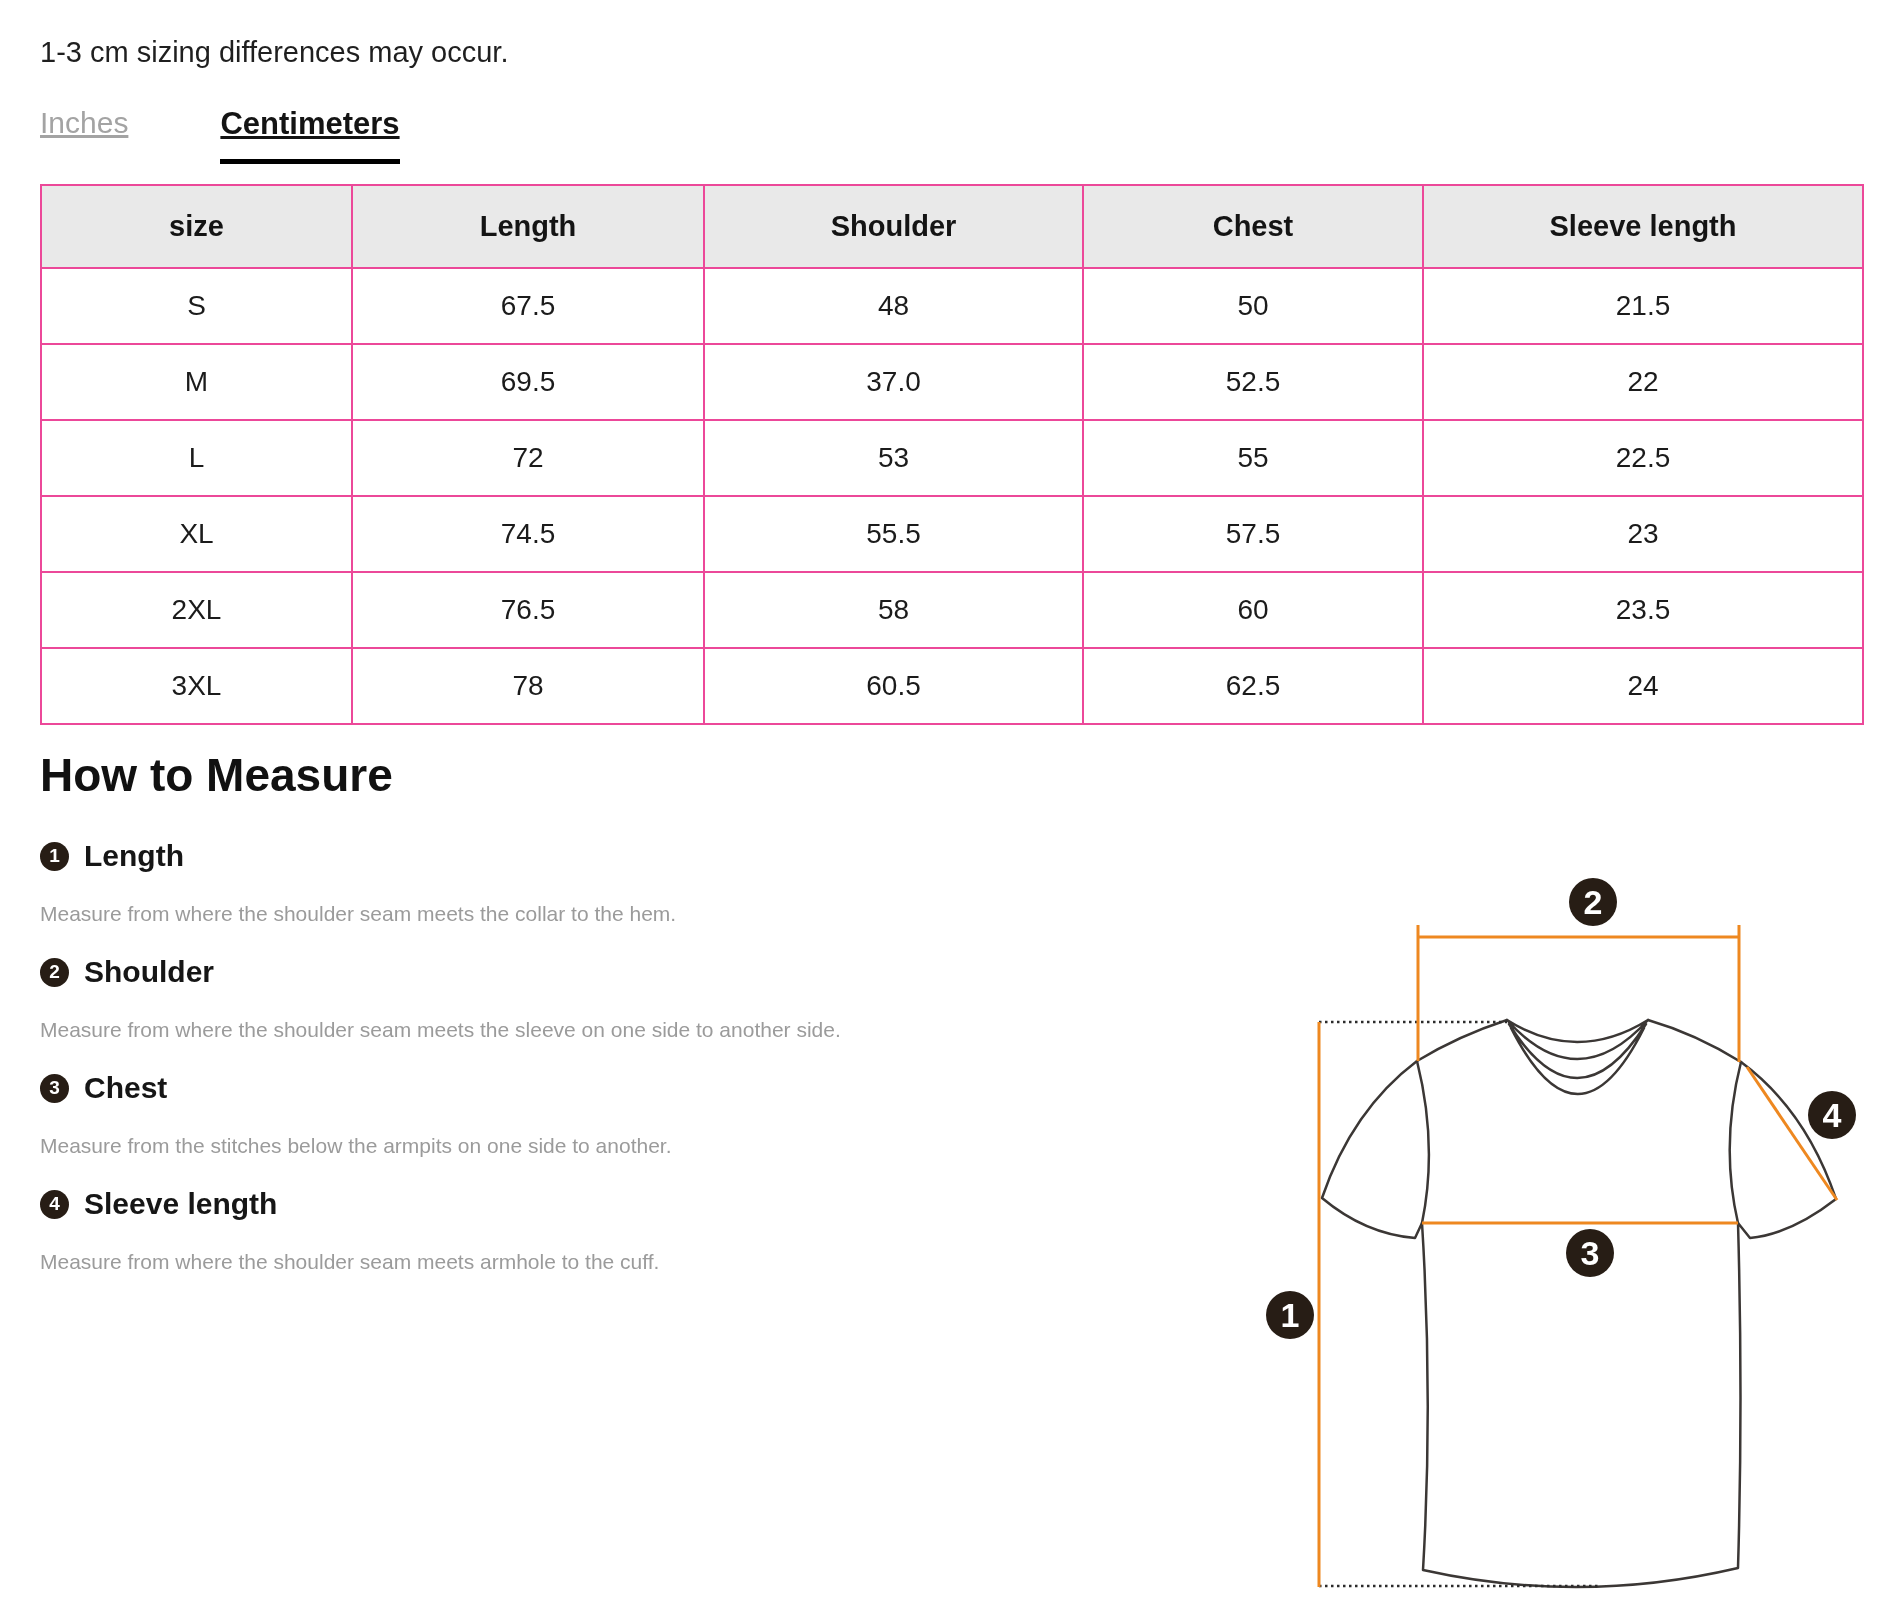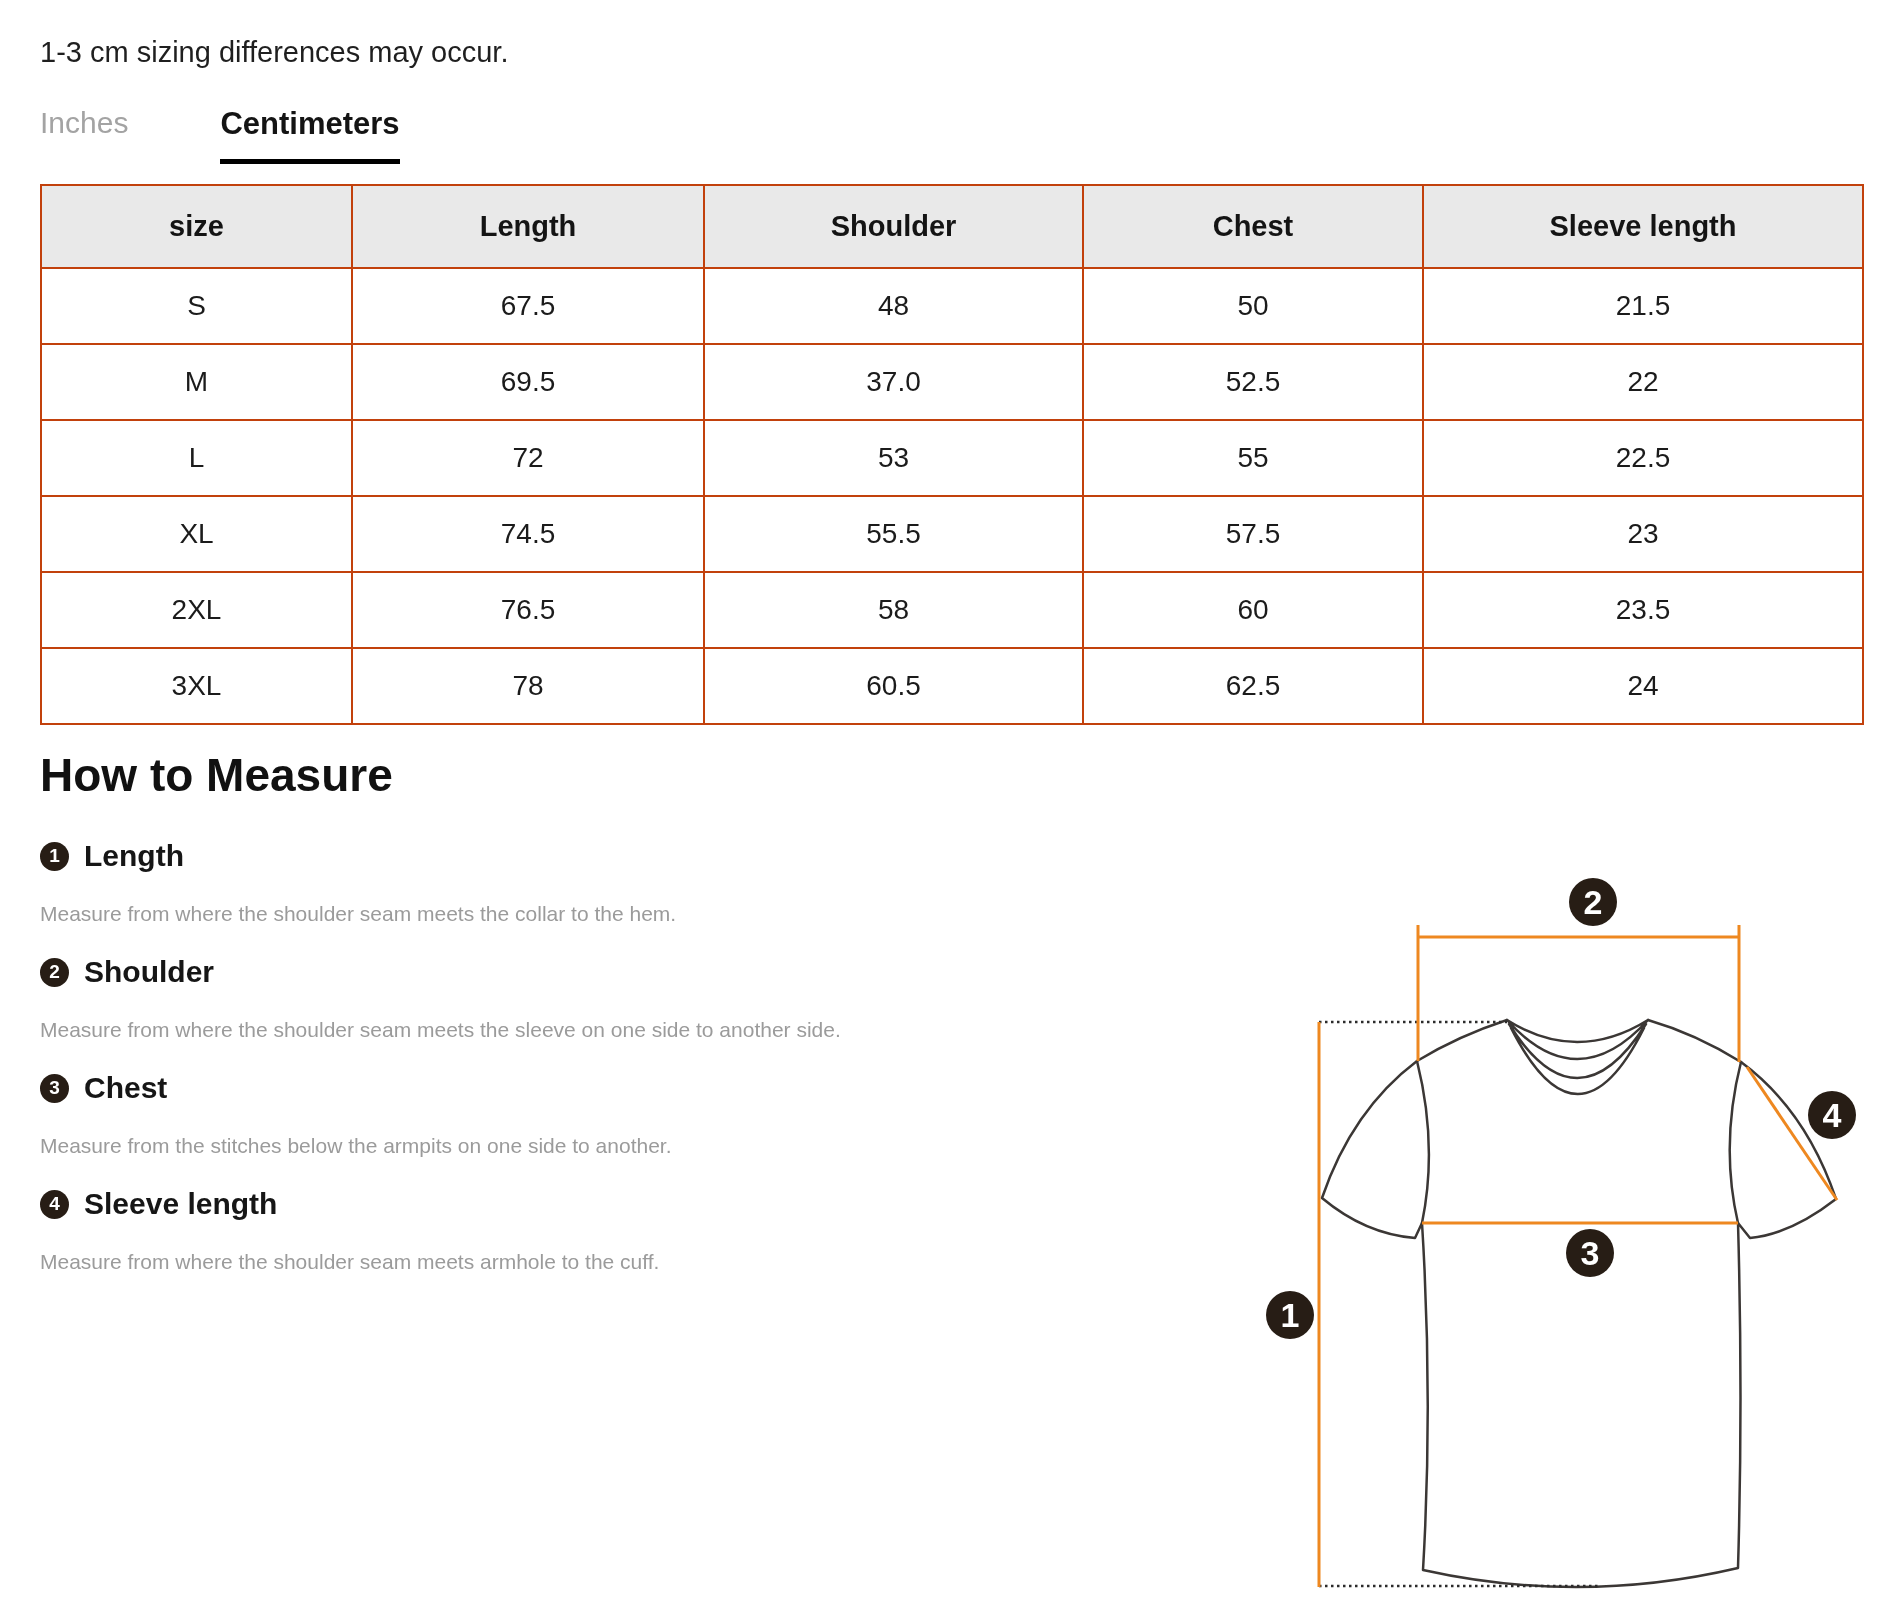--- a/index.html
+++ b/index.html
@@ -1,24 +1,24 @@
 <!DOCTYPE html>
 <html><head>
 <meta charset="utf-8">
 <style>
   html,body{margin:0;padding:0;background:#fff;}
   .page{position:relative;width:1880px;height:1620px;background:#ffffff;overflow:hidden;
         font-family:"Liberation Sans",sans-serif;color:#1b1b1b;border-radius:25px;}
   .note{position:absolute;left:40px;top:36px;font-size:29px;color:#1f1f1f;}
   .tabs{position:absolute;left:40px;top:106px;display:flex;column-gap:92px;}
-  .tab{font-size:30px;color:#a3a3a3;padding-bottom:17px;cursor:pointer;}
+  .tab{font-size:30px;color:#a3a3a3;padding-bottom:17px;cursor:pointer;text-decoration:underline;}
   .tab.active{color:#141414;font-weight:700;font-size:31px;border-bottom:5px solid #000000;}
   table.size-table{position:absolute;left:40px;top:184px;width:1822px;border-collapse:collapse;
         table-layout:fixed;font-size:28px;}
-  table.size-table th,table.size-table td{border:2px solid #c2410c;text-align:center;padding:0;}
+  table.size-table th,table.size-table td{border:2px solid #ec4899;text-align:center;padding:0;}
   table.size-table th{height:81px;background:#e9e9e9;font-weight:700;font-size:29px;color:#141414;}
   table.size-table td{height:74px;background:#ffffff;color:#1b1b1b;}
   .htm-title{position:absolute;left:40px;top:748px;margin:0;font-size:46px;font-weight:700;color:#111;}
   .measure{position:absolute;left:40px;top:838px;width:1160px;}
   .m-label{display:flex;align-items:center;height:36px;margin-bottom:22px;
            font-size:30px;font-weight:700;color:#161616;}
   .m-badge{display:inline-flex;align-items:center;justify-content:center;flex:0 0 auto;
            width:29px;height:29px;margin-right:15px;border-radius:50%;background:#271d15;
            color:#fff;font-size:19px;font-weight:700;}
   .m-desc{height:36px;line-height:36px;margin:0 0 22px 0;font-size:21px;color:#9b9b9b;

